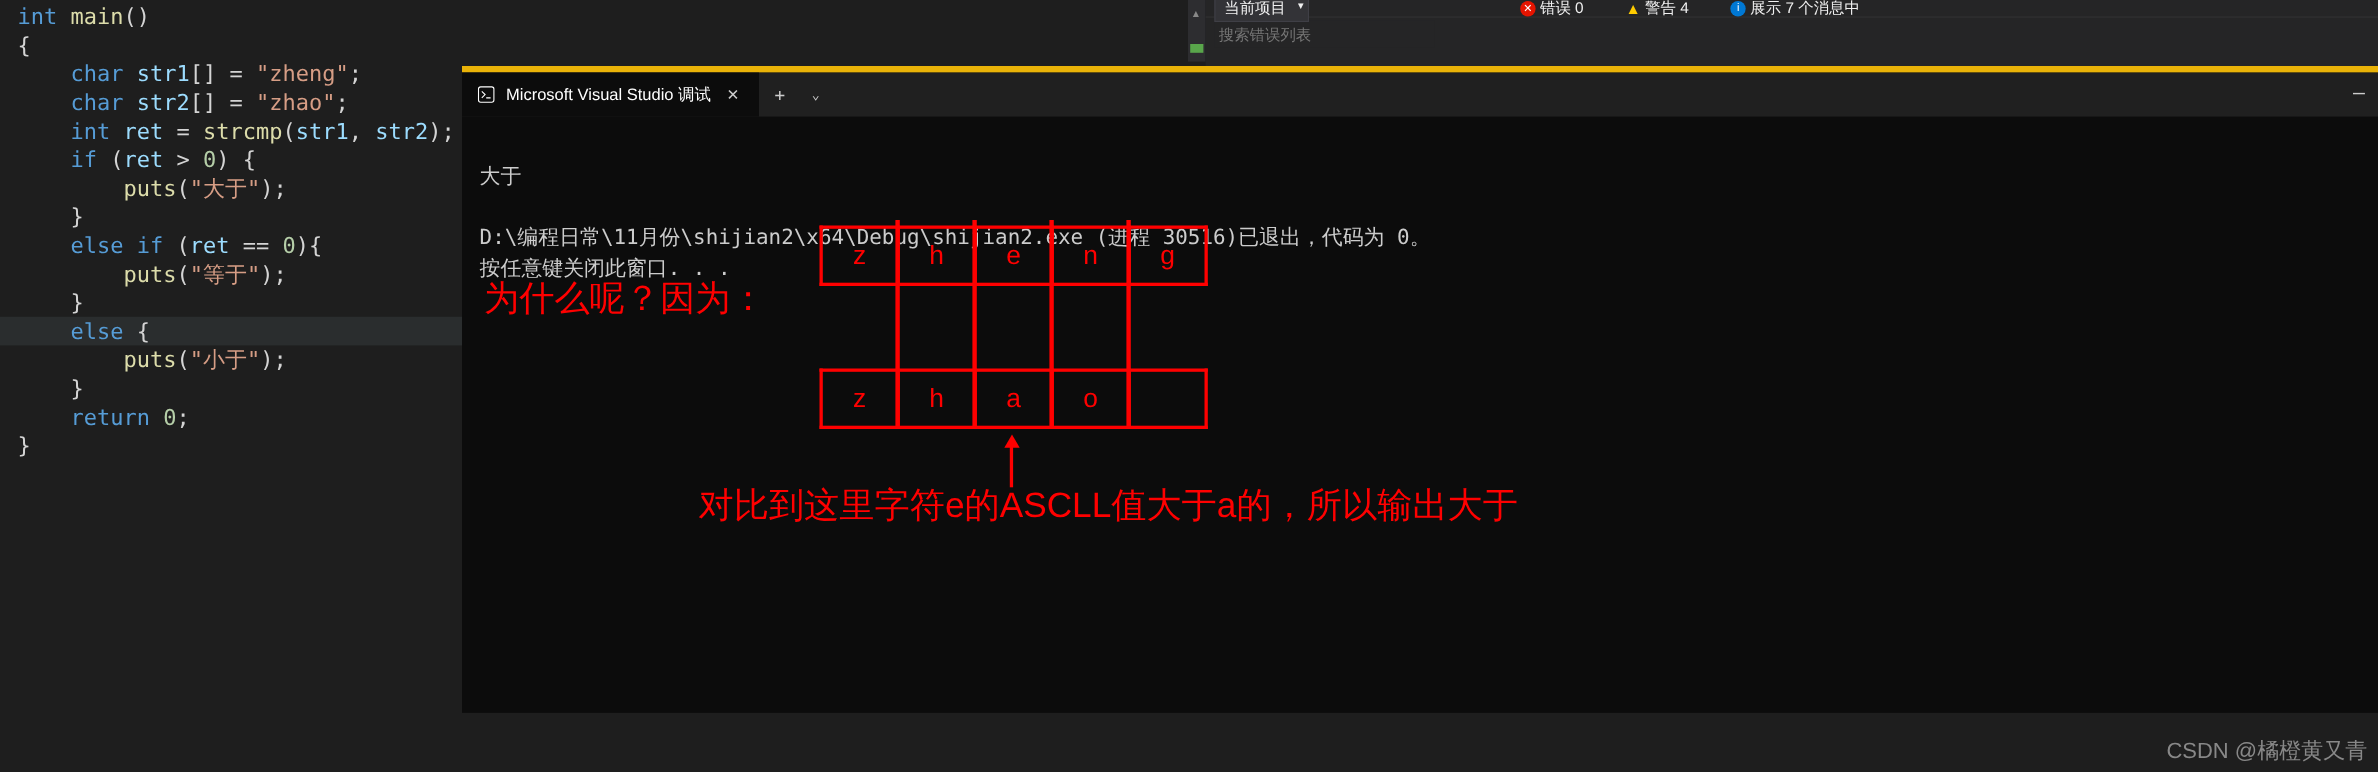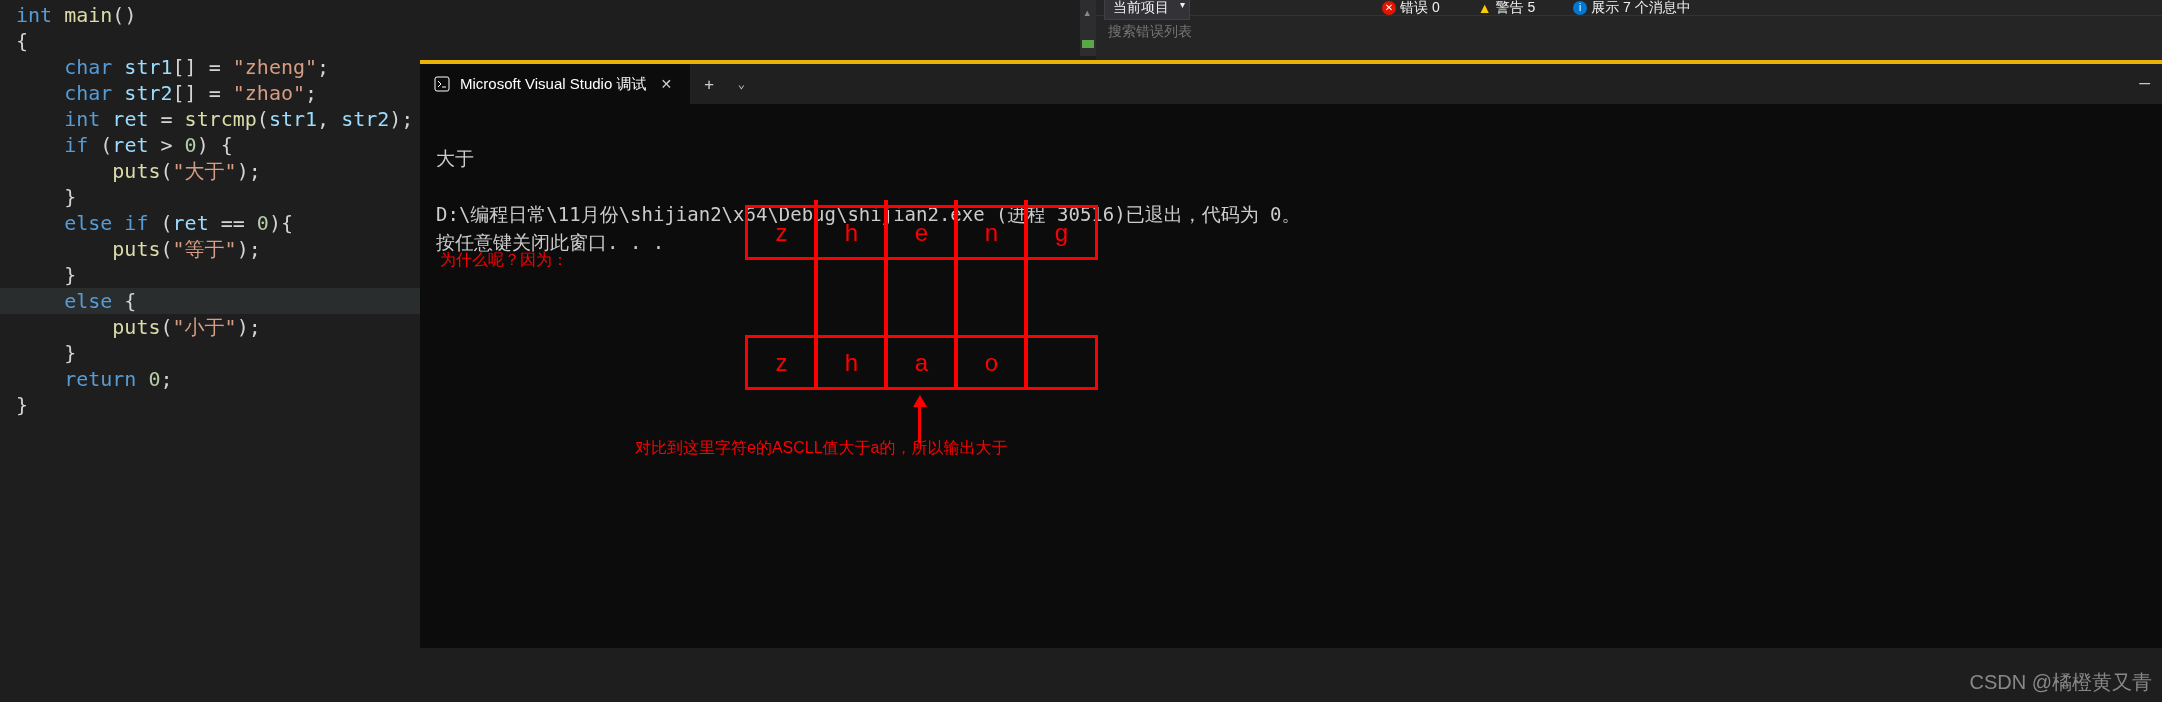--- a/index.html
+++ b/index.html
@@ -35,21 +35,21 @@
 .var { color: #9cdcfe; margin-top: 20px; }
 .highlight-line { background: #2a2d2e; }
 
 .terminal-window {
   position: absolute;
   left: 420px;
   top: 60px;
   width: 1742px;
   height: 588px;
   background: #0c0c0c;
-  border-top: 4px solid #eab308;
+  border-top: 6px solid #eab308;
 }
 .terminal-tabs {
   height: 40px;
   background: #202020;
   display: flex;
   align-items: center;
 }
 .terminal-tab {
   display: flex;
   align-items: center;
@@ -103,21 +103,21 @@
   position: absolute;
   left: 420px;
   top: 60px;
   width: 1742px;
   height: 642px;
   pointer-events: none;
 }
 .anno-text {
   position: absolute;
   color: #ff0000;
-  font-size: 16px;
+  font-size: 32px;
   font-family: "Microsoft YaHei", sans-serif;
   font-weight: 500;
 }
 .grid-table {
   position: absolute;
   border: 3px solid #ff0000;
 }
 .grid-table td {
   border: 3px solid #ff0000;
   width: 70px;
@@ -263,21 +263,21 @@
 <div class="right-panel">
   <div class="right-top-bar">
     <div class="dropdown">当前项目</div>
     <div style="width:140px"></div>
     <div class="status-item">
       <span class="status-icon err-icon">✕</span>
       <span>错误 0</span>
     </div>
     <div class="status-item">
       <span style="color:#ffcc00">▲</span>
-      <span>警告 5</span>
+      <span>警告 4</span>
     </div>
     <div class="status-item">
       <span class="status-icon info-icon">i</span>
       <span>展示 7 个消息中</span>
     </div>
   </div>
   <div class="right-search">
     <input class="search-input" placeholder="搜索错误列表" style="">
   </div>
 </div>

